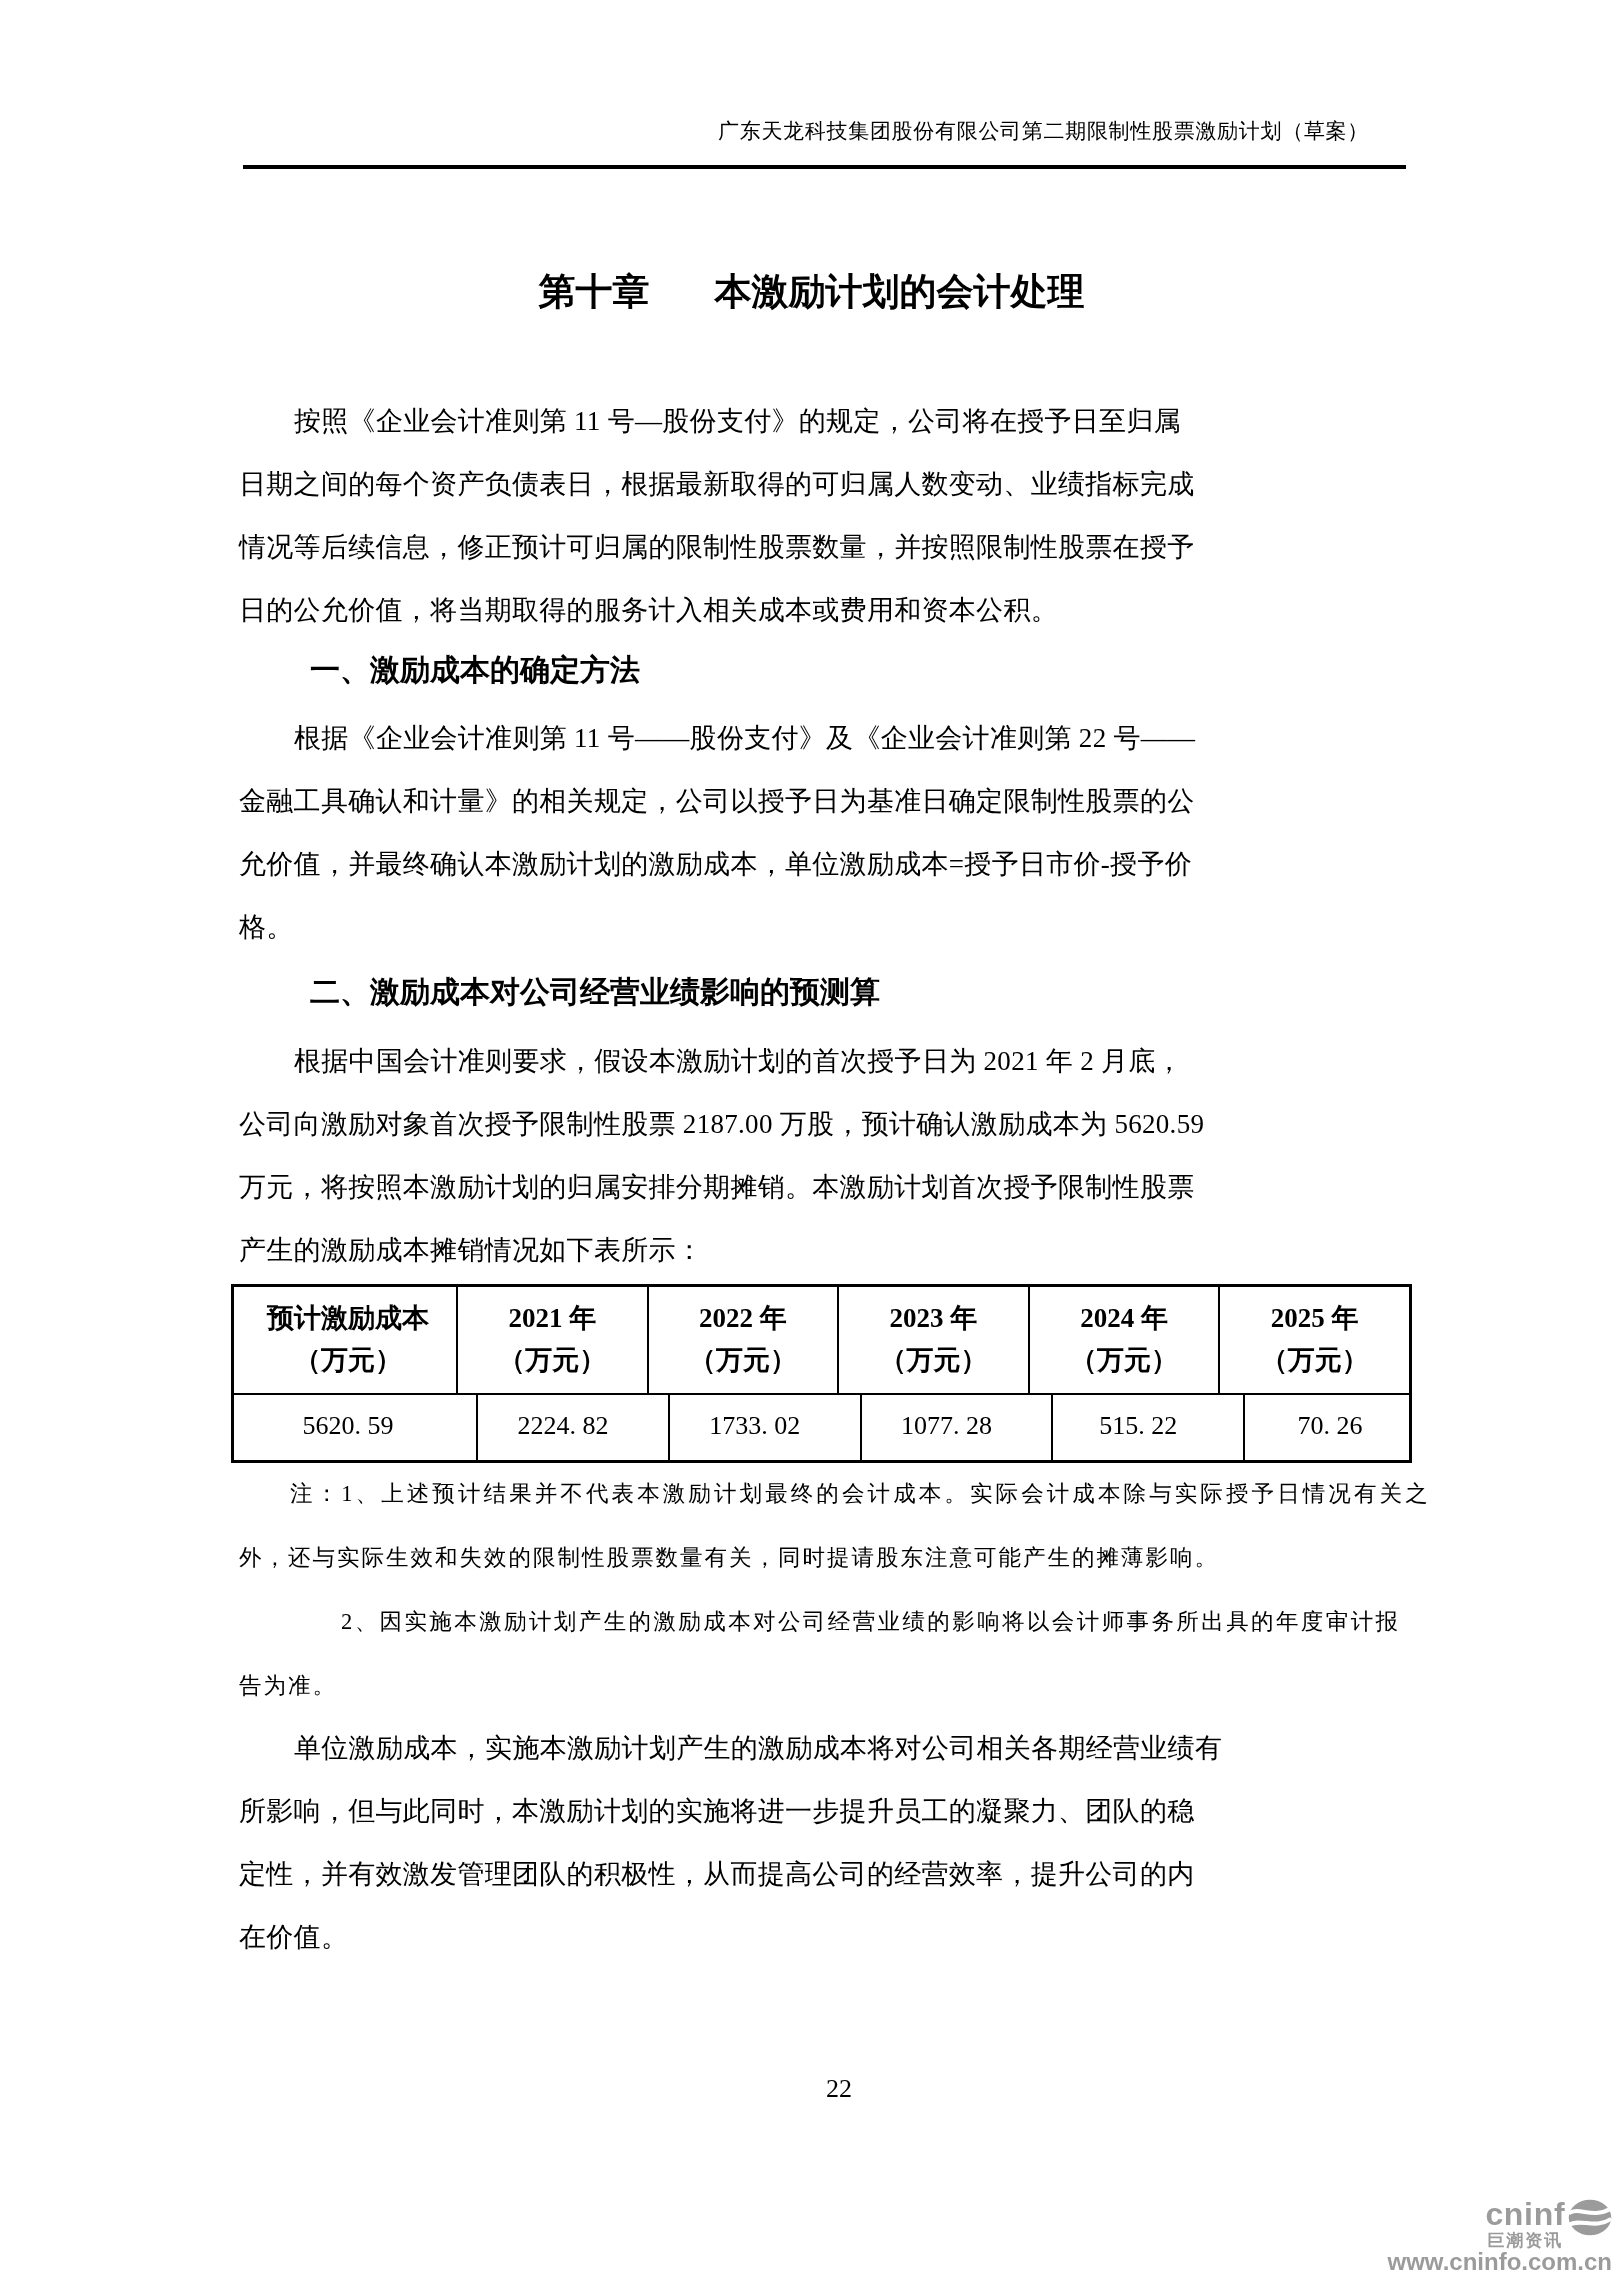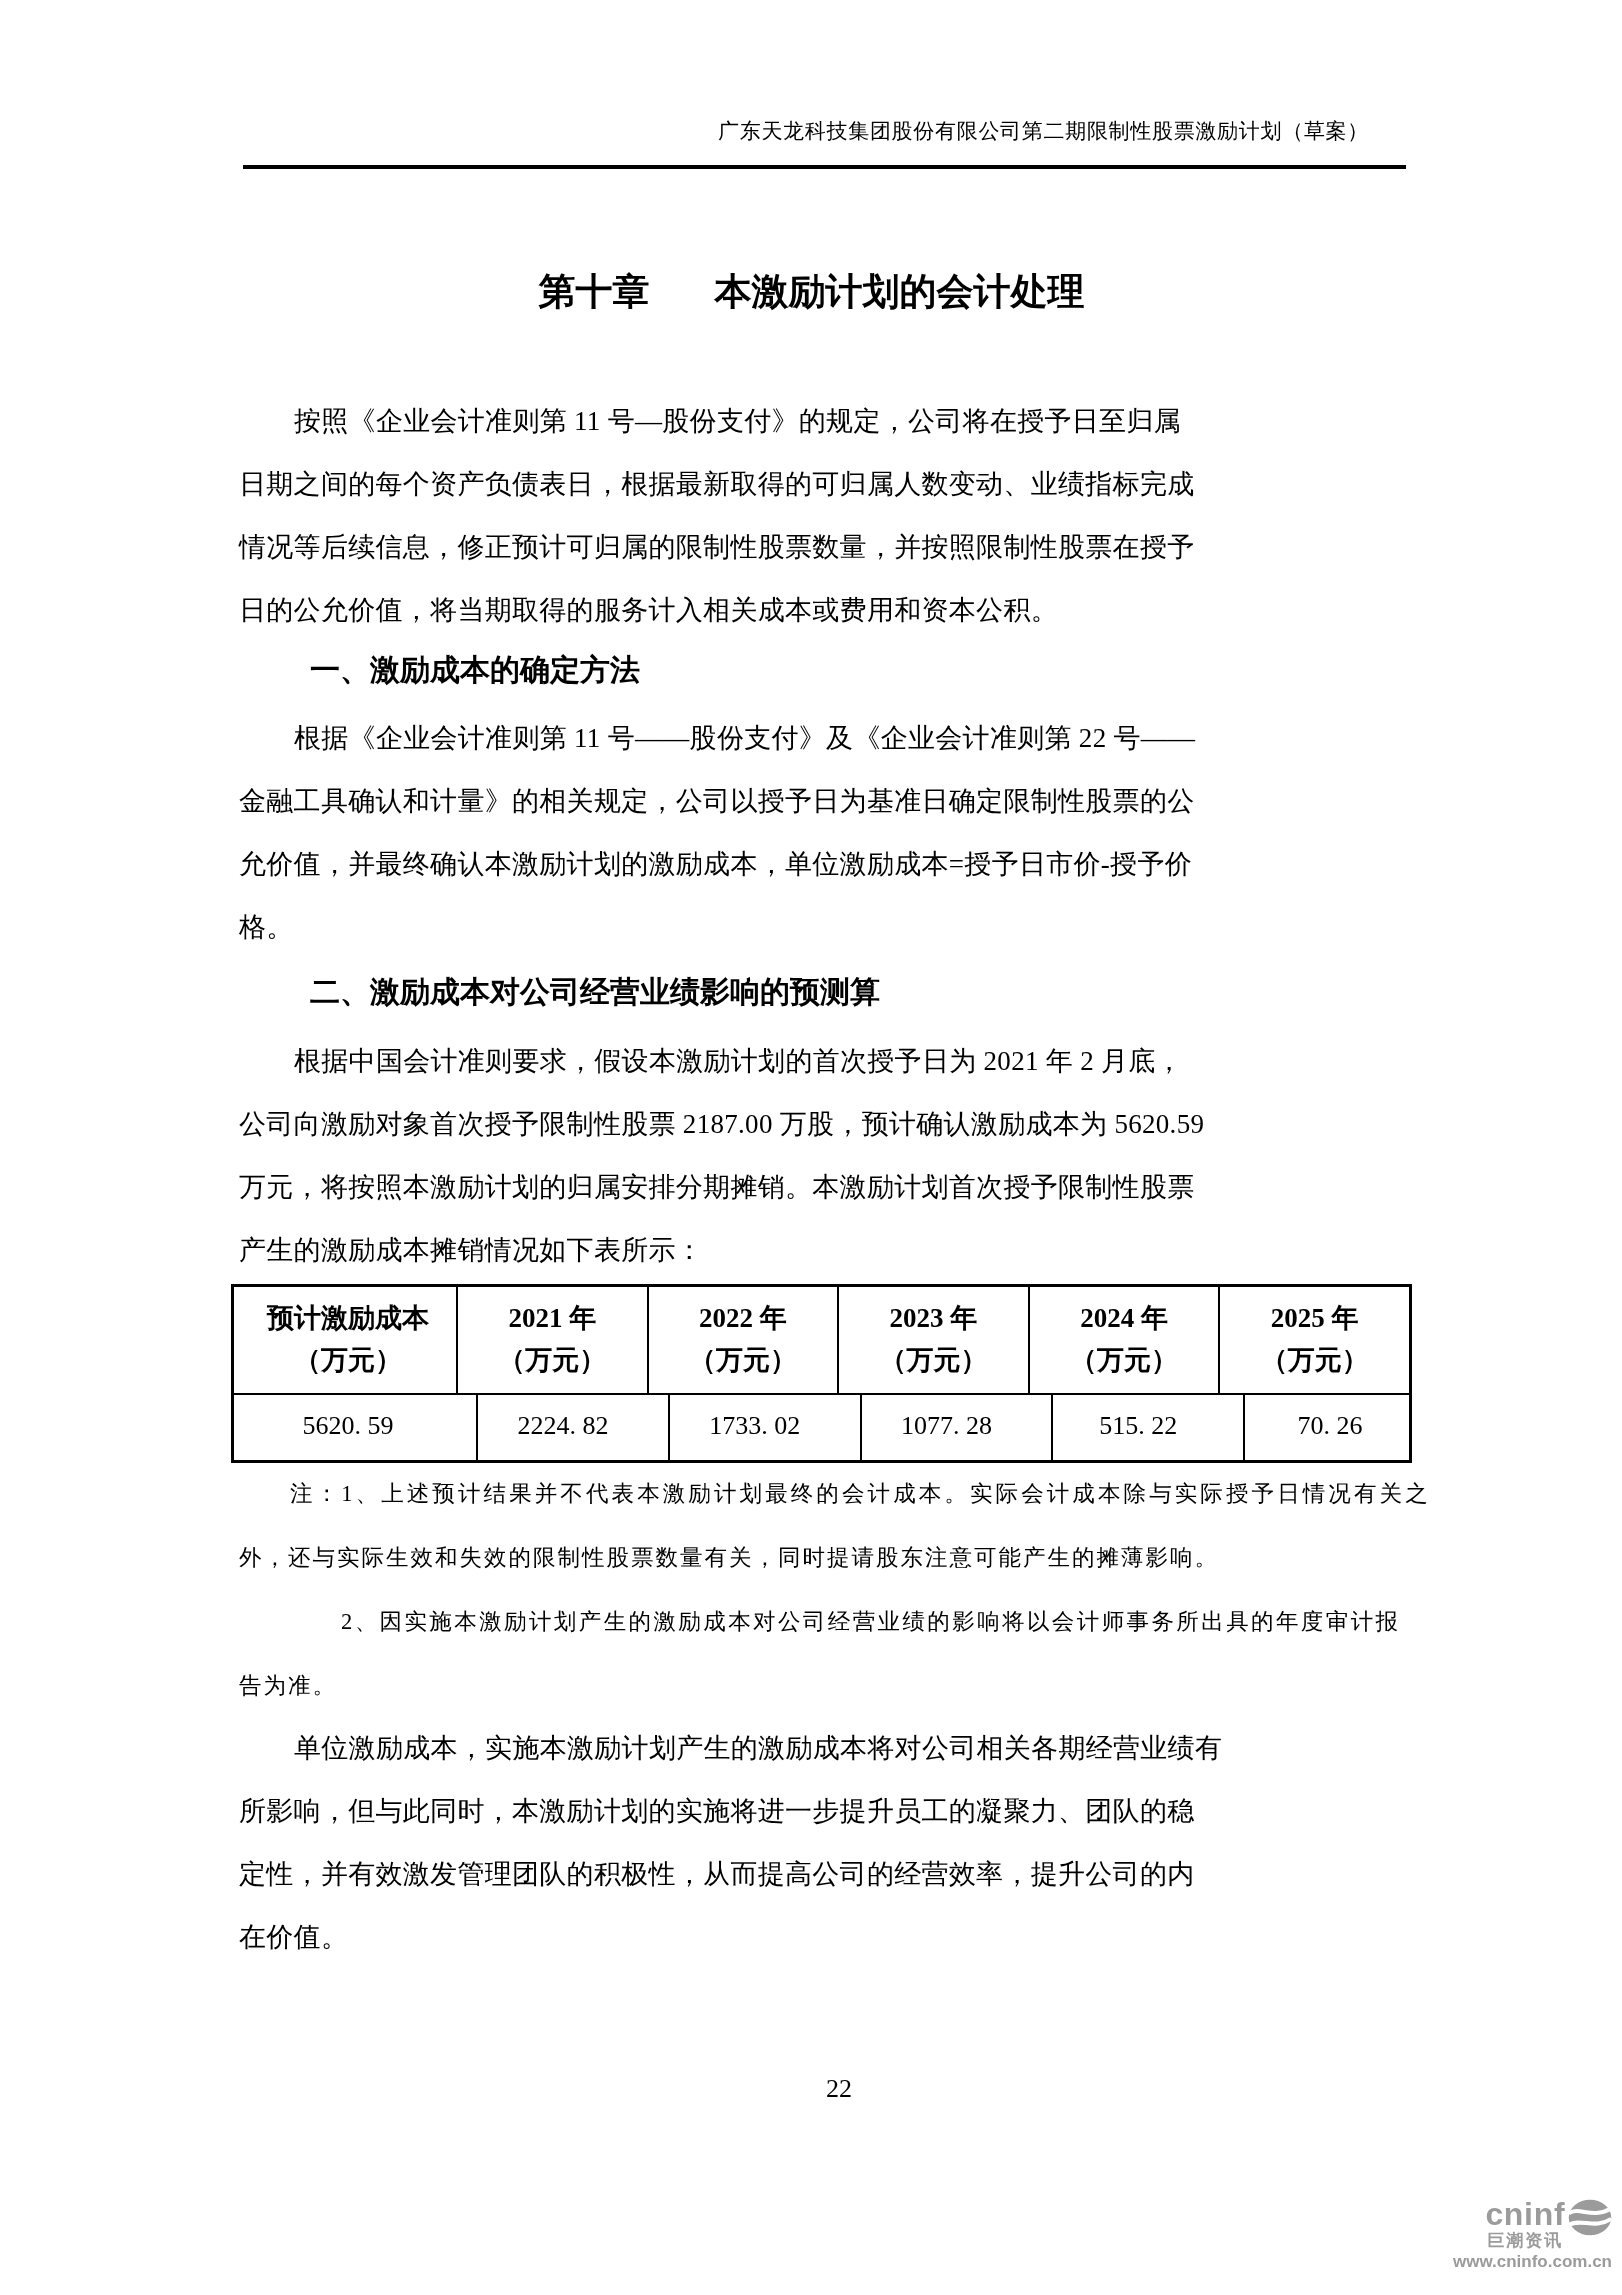--- a/index.html
+++ b/index.html
@@ -90,21 +90,21 @@
   .footer-logo{
     top:2199px; right:11px;
     color:#9b9b9b;
     font-family:"Liberation Sans","DejaVu Sans",sans-serif;
   }
   .logo-top{display:flex; justify-content:flex-end; align-items:flex-start;}
   .logo-name{text-align:center;}
   .logo-brand{font-size:32px; line-height:31px; font-weight:700; letter-spacing:0.7px;}
   .logo-cn{font-size:17px; line-height:18.4px; letter-spacing:2px; margin-top:2px; font-weight:700;}
   .logo-swirl{width:44px; height:37px; margin-left:2.7px;}
-  .logo-url{font-size:17px; line-height:20.5px; margin-top:1.4px; text-align:right; font-weight:600;}
+  .logo-url{font-size:24px; line-height:20.5px; margin-top:1.4px; text-align:right; font-weight:600;}
 </style>
 </head>
 <body>
 
 <div class="page">
 
   <div class="abs header-text">广东天龙科技集团股份有限公司第二期限制性股票激励计划（草案）</div>
   <div class="abs header-rule"></div>
 
   <div class="abs chapter-title">

